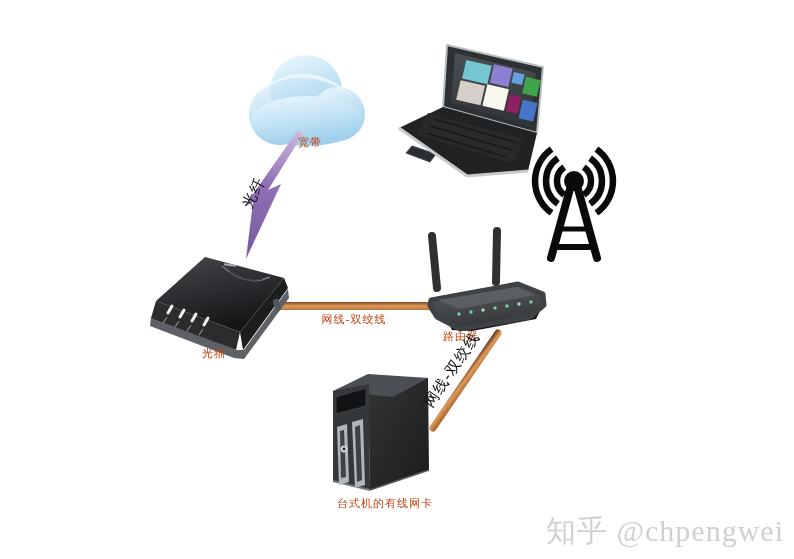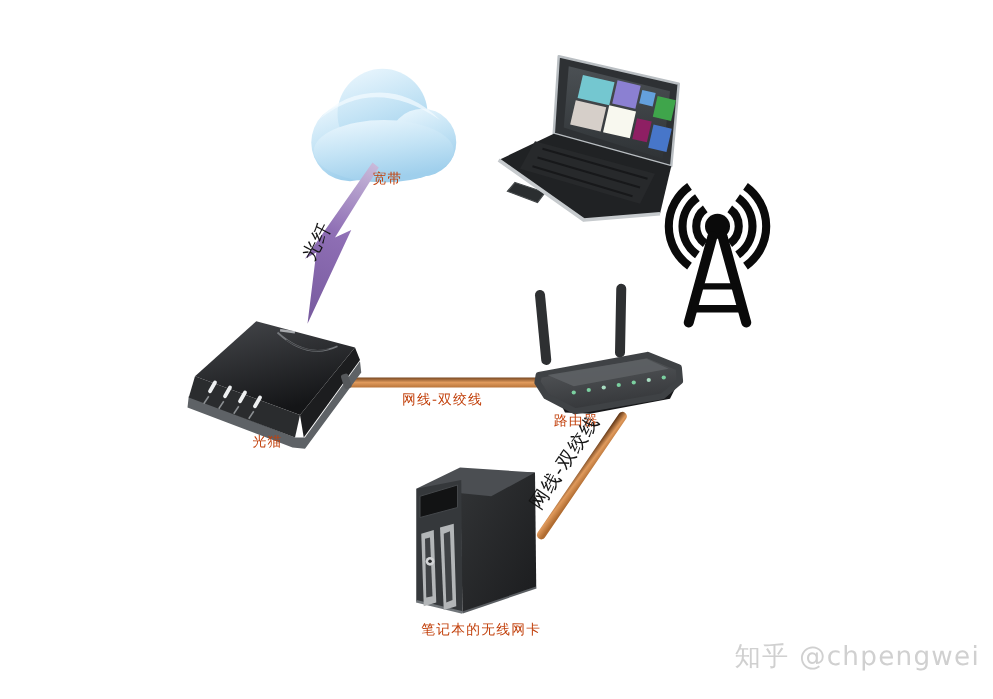--- a/index.html
+++ b/index.html
@@ -2,22 +2,22 @@
 <html><head>
 <meta charset="utf-8">
 <style>
   html,body{margin:0;padding:0;background:#fff;}
   .canvas{position:relative;width:794px;height:559px;background:#ffffff;overflow:hidden;
           font-family:"DejaVu Sans","Liberation Sans",sans-serif;}
   .art{position:absolute;left:0;top:0;}
   .lbl{position:absolute;transform:translateX(-50%);font-size:11px;color:#c2410c;
        white-space:nowrap;letter-spacing:1px;}
   .lbl-rot{white-space:nowrap;font-size:15px;color:#141414;position:absolute;letter-spacing:1px;}
-  .watermark{position:absolute;right:10px;top:511px;font-size:21px;color:#d0d0d0;
-             letter-spacing:1px;}
+  .watermark{position:absolute;right:10px;top:511px;font-size:30px;color:#d0d0d0;
+             letter-spacing:1px;font-family:Liberation Serif, serif;}
 </style>
 </head>
 <body>
 
 <div class="canvas">
 
   <svg class="art" width="794" height="559" viewBox="0 0 794 559">
     <defs>
       <linearGradient id="cloudG" x1="0" y1="0" x2="0.35" y2="1">
         <stop offset="0" stop-color="#eef8fe"></stop>
@@ -175,16 +175,16 @@
 
 
   <div class="lbl" style="left:214px;top:346px">光猫</div>
 
   <div class="lbl" style="left:354px;top:312px">网线-双绞线</div>
 
   <div class="lbl" style="left:461px;top:329px">路由器</div>
 
   <div class="lbl-rot" style="left:452px;top:370px;transform:translate(-50%,-50%) rotate(-56deg)">网线-双绞线</div>
 
-  <div class="lbl" style="left:385px;top:496px">笔记本的无线网卡</div>
+  <div class="lbl" style="left:385px;top:496px">台式机的有线网卡</div>
 
   <div class="watermark">知乎 @chpengwei</div>
 </div>
 
 </body></html>

